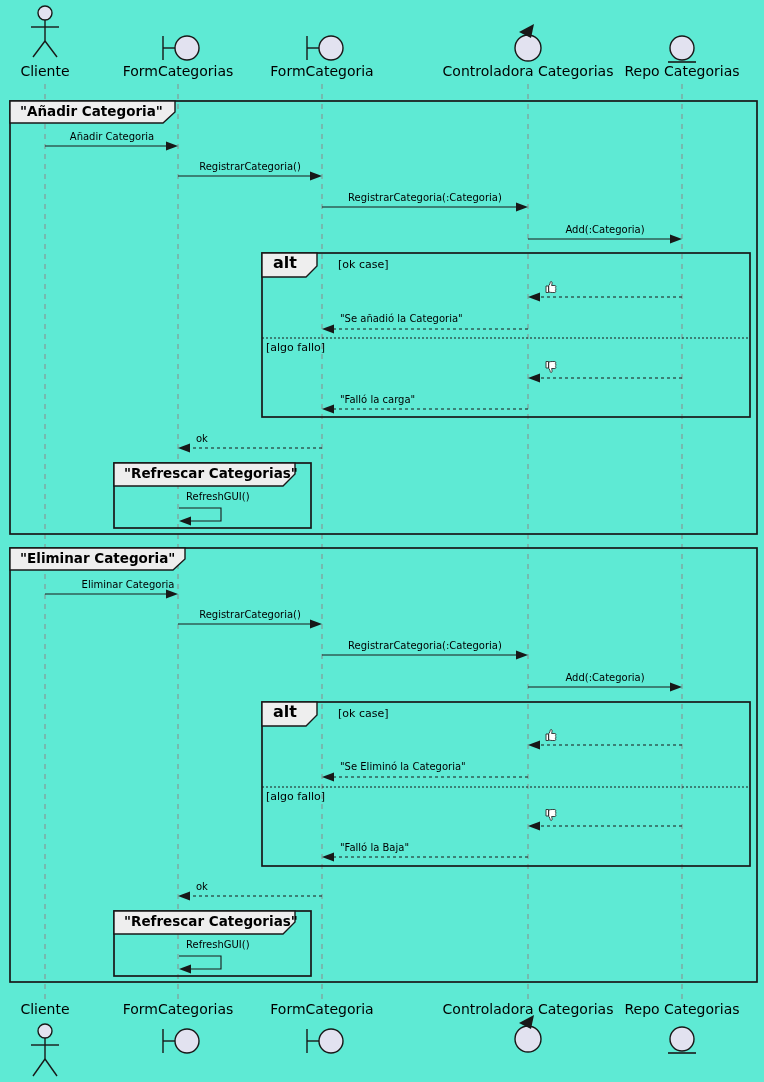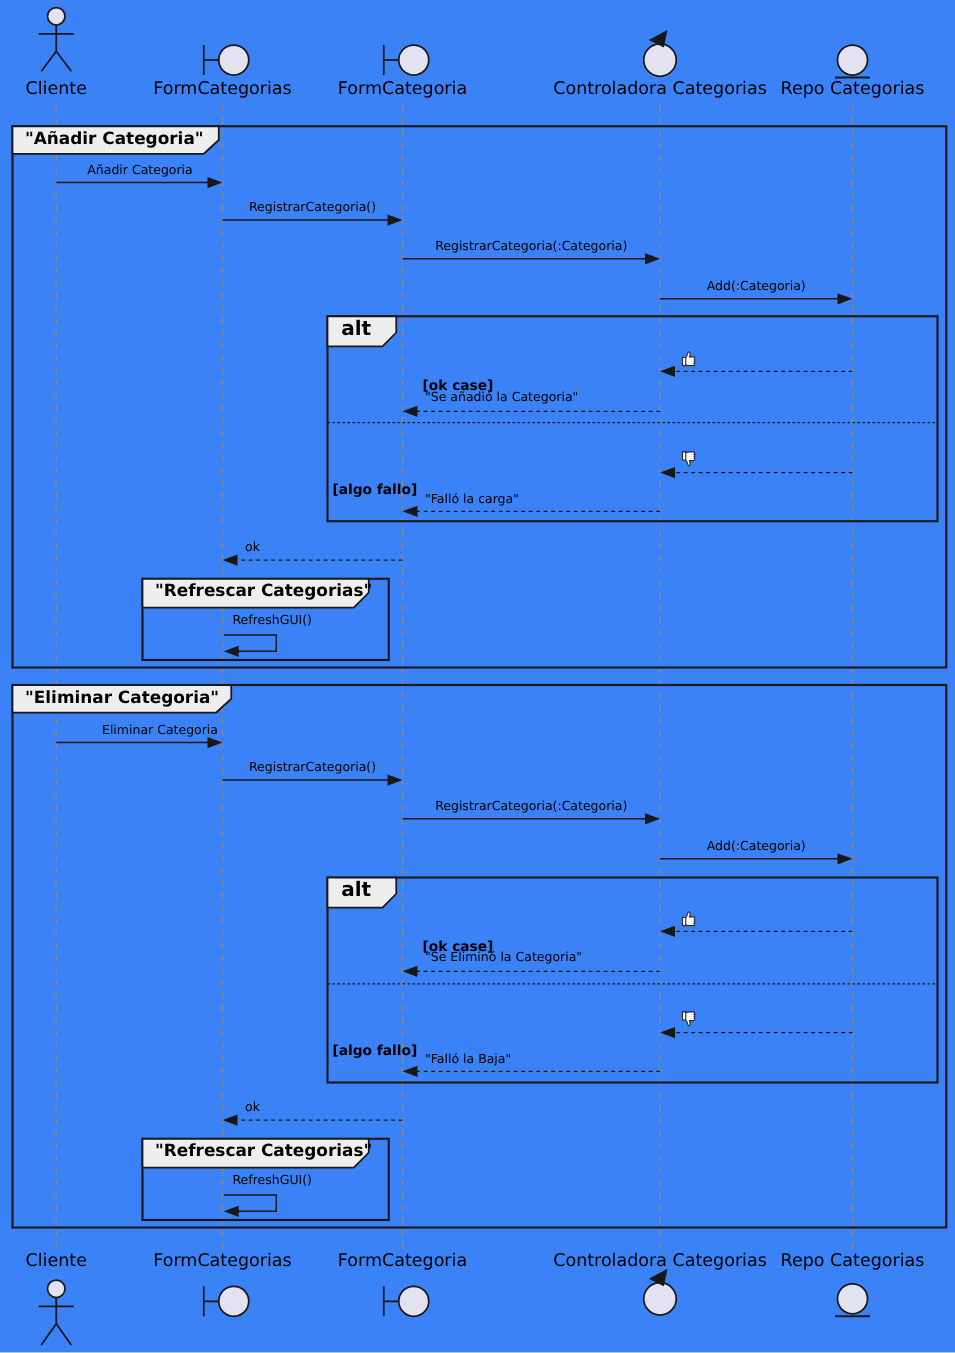--- a/index.html
+++ b/index.html
@@ -1,26 +1,26 @@
 <!DOCTYPE html>
 <html style="--line: #181818; --lifeline: #8a8a8a; --pfill: #e2e2f0; --tabfill: #eeeeee;"><head>
 <meta charset="utf-8">
 <style>
   :root{
     --line:#181818; --lifeline:#8a8a8a; --pfill:#e2e2f0; --tabfill:#eeeeee; --txt:#000;
   }
   html,body{margin:0;padding:0;background:#fff;}
-  #canvas{position:relative;width:764px;height:1082px;background:#3b82f6;overflow:hidden;
+  #canvas{position:relative;width:764px;height:1082px;background:#5eead4;overflow:hidden;
           font-family:"DejaVu Sans","Liberation Sans",sans-serif;color:var(--txt);}
   #gfx{position:absolute;left:0;top:0;}
   .lbl{position:absolute;font-size:10px;line-height:15px;white-space:nowrap;}
   .lbl-c{transform:translateX(-50%);}
   .pname{position:absolute;font-size:14px;line-height:16px;white-space:nowrap;transform:translateX(-50%);}
   .ftitle{position:absolute;font-size:13.5px;font-weight:bold;line-height:16px;white-space:nowrap;}
-  .guard{position:absolute;font-size:11px;font-weight:bold;line-height:13px;white-space:nowrap;margin-top:44px;}
+  .guard{position:absolute;font-size:11px;font-weight:normal;line-height:13px;white-space:nowrap;}
   .altop{position:absolute;font-size:16px;font-weight:bold;line-height:16px;white-space:nowrap;}
 </style>
 </head>
 <body>
 
 <div id="canvas">
 
   <svg id="gfx" width="764" height="1082" viewBox="0 0 764 1082">
     <defs>
       <path id="thumb" d="M2,7 h2.6 v6.5 H2 z M4.6,12.8 c1,0.5 2.2,0.7 3.6,0.7 h2.6 c0.9,0 1.3,-1.3 0.5,-1.8 c0.7,-0.2 0.8,-1.3 0.1,-1.7 c0.6,-0.3 0.7,-1.3 0,-1.7 c0.8,-0.5 0.5,-1.8 -0.5,-1.8 H7.6 c0.4,-1.1 0.6,-2.3 0.4,-3.2 c-0.2,-0.9 -1.5,-1.1 -1.7,-0.1 c-0.2,1 -0.6,2.2 -1.1,2.9 c-0.3,0.4 -0.6,0.7 -0.6,0.7 z"></path>

